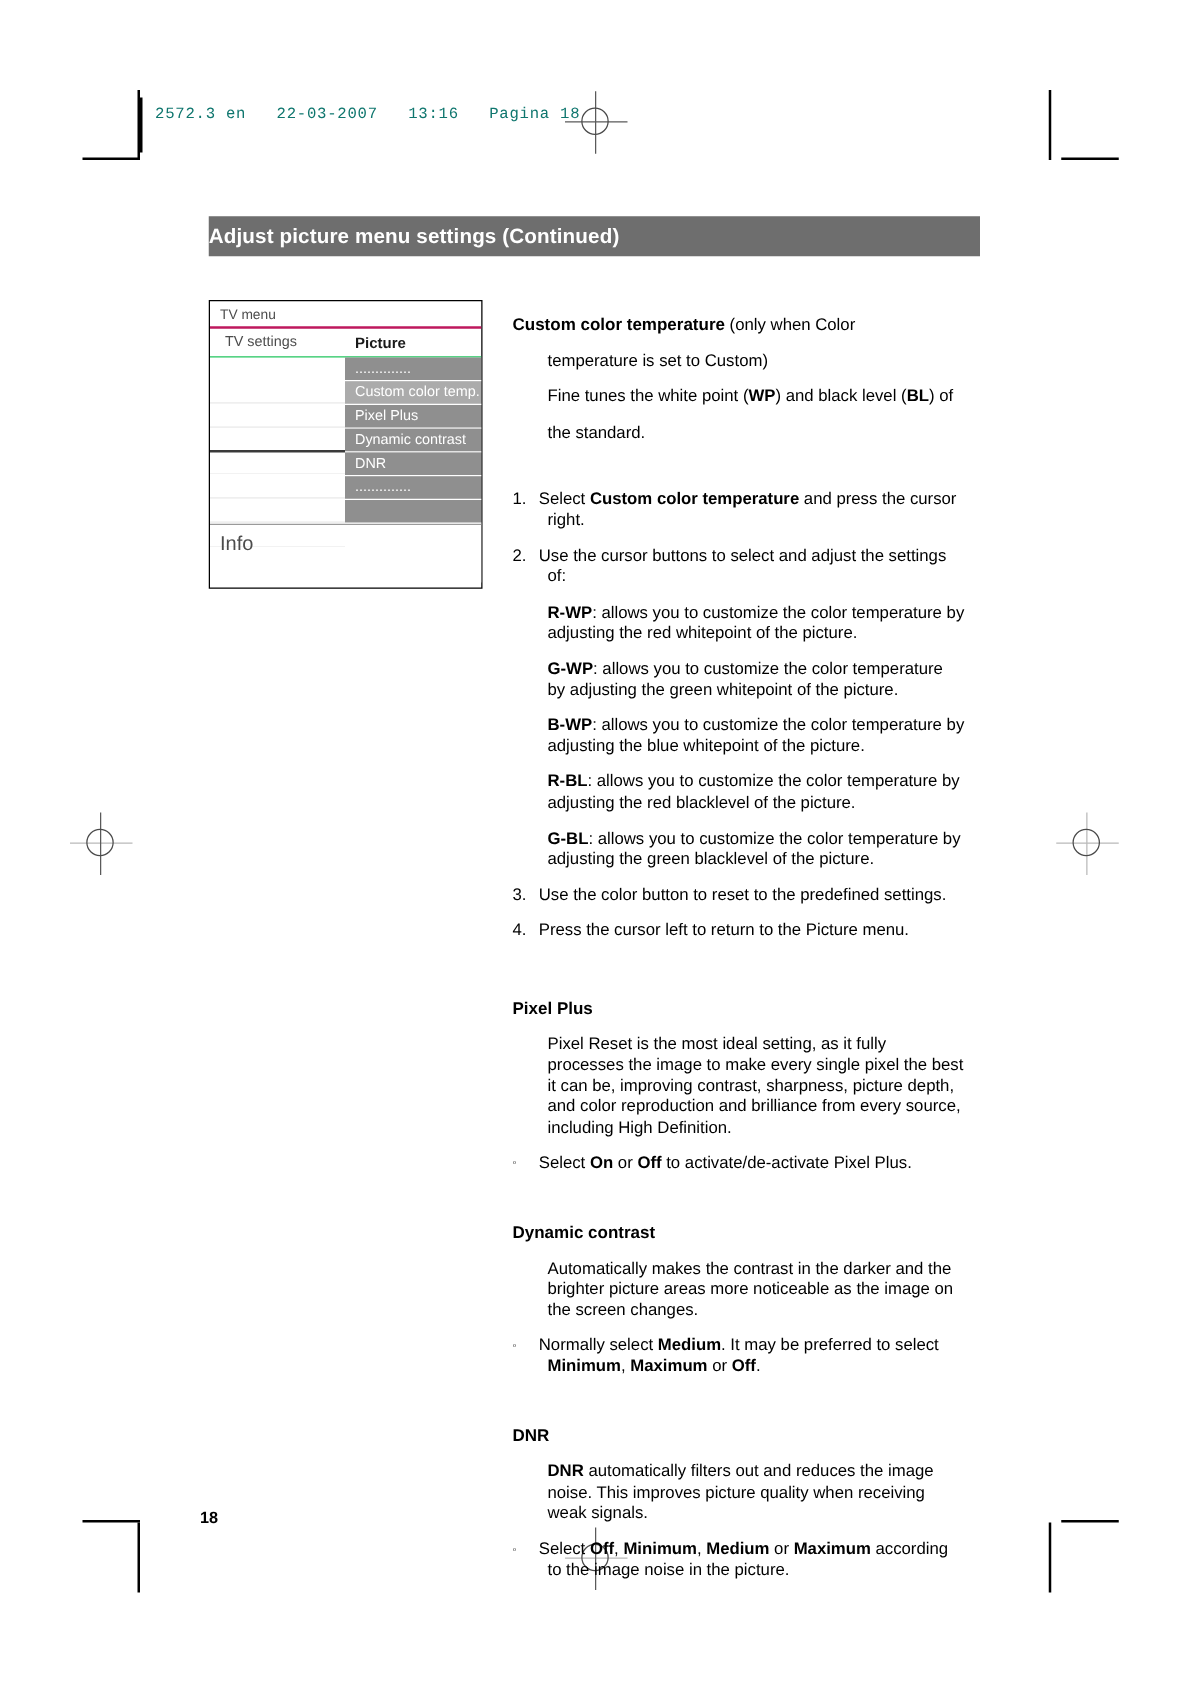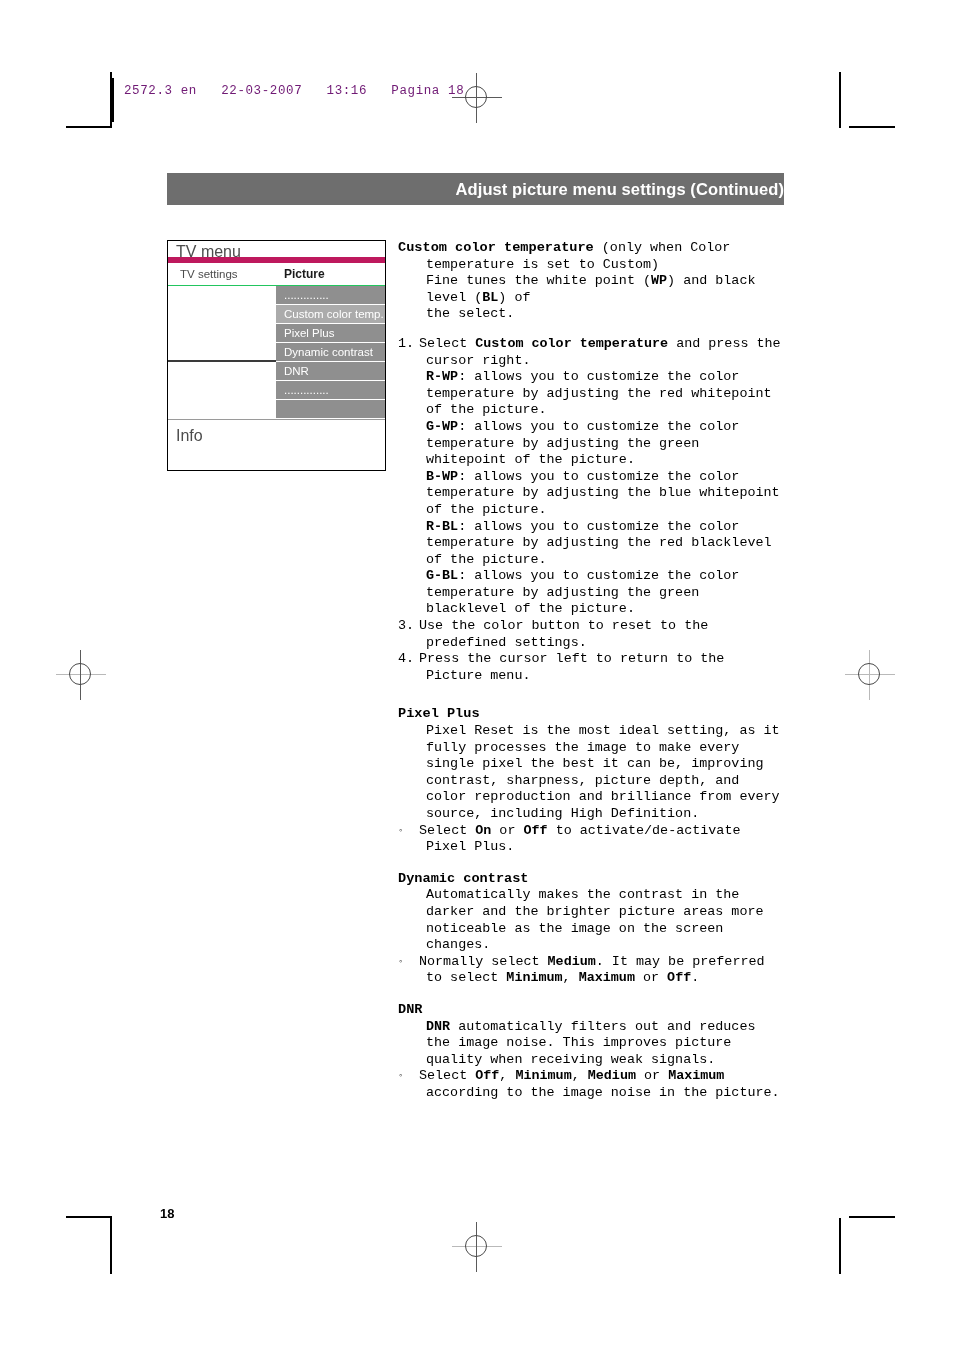--- a/index.html
+++ b/index.html
@@ -51,36 +51,36 @@
   
   .slug-rule {
     position: absolute;
     background: #000000;
   }
   .slug-text {
     position: absolute;
     font-family: "Liberation Mono", monospace;
     font-size: 12.5px;
     letter-spacing: 0.6px;
-    color: #701a75;
+    color: #0f766e;
     white-space: pre;
   }
 
   
   .title-bar {
     position: absolute;
     left: 167px;
     top: 173px;
     width: 617px;
     height: 32px;
     background: #6e6e6e;
     color: #ffffff;
     display: flex;
     align-items: center;
-    justify-content: flex-end;
+    justify-content: flex-start;
   }
   .title-bar .title-text {
     font-size: 16.5px;
     font-weight: bold;
     letter-spacing: 0.1px;
   }
 
   
   .tv-menu {
     position: absolute;
@@ -96,22 +96,22 @@
   .tvm-row {
     display: flex;
     width: 100%;
     box-sizing: border-box;
   }
   .tvm-title {
     height: 22px;
     line-height: 22px;
     padding-left: 8px;
     color: #4c4c4c;
-    border-bottom: 6px solid #be185d;
-    font-size: 16px;
+    border-bottom: 2px solid #be185d;
+    font-size: 11px;
   }
   .tvm-sub {
     height: 23px;
     border-bottom: 1px solid #22c55e;
   }
   .tvm-sub .left {
     width: 108px;
     line-height: 23px;
     padding-left: 12px;
     box-sizing: border-box;
@@ -208,21 +208,21 @@
     text-indent: 0;
   }
   .hang .bullet {
     display: inline-block;
     width: 21px;
     text-indent: 0;
     font-size: 9px;
     vertical-align: 1px;
   }
   .b { font-weight: bold; }
-  p { margin: 0; font-family: Liberation Mono, monospace; }
+  p { margin: 12px; }
 
   
   .page-num {
     position: absolute;
     left: 160px;
     top: 1162px;
     font-size: 13px;
     font-weight: bold;
     color: #000000;
     margin-top: 44px;
@@ -321,28 +321,31 @@
 
 <div class="content">
 
   <p>
     <span class="sec-head">Custom color temperature</span><span>  (only when Color</span>
   </p>
   <p class="indent">temperature is set to Custom)</p>
   <p class="indent">
     <span>Fine tunes the white point (</span><span class="b">WP</span><span>) and black level (</span><span class="b">BL</span><span>) of</span>
   </p>
-  <p class="indent">the select.</p>
+  <p class="indent">the standard.</p>
 
   <div class="sec-gap"></div>
 
   <p class="hang">
     <span class="num">1.</span><span>Select </span><span class="b">Custom color temperature</span><span> and press the cursor right.</span>
   </p>
 
+  <p class="hang">
+    <span class="num">2.</span><span>Use the cursor buttons to select and adjust the settings of:</span>
+  </p>
 
   <p class="indent">
     <span class="b">R-WP</span><span>: allows you to customize the color temperature by adjusting the red whitepoint of the picture.</span>
   </p>
   <p class="indent">
     <span class="b">G-WP</span><span>: allows you to customize the color temperature by adjusting the green whitepoint of the picture.</span>
   </p>
   <p class="indent">
     <span class="b">B-WP</span><span>: allows you to customize the color temperature by adjusting the blue whitepoint of the picture.</span>
   </p>

